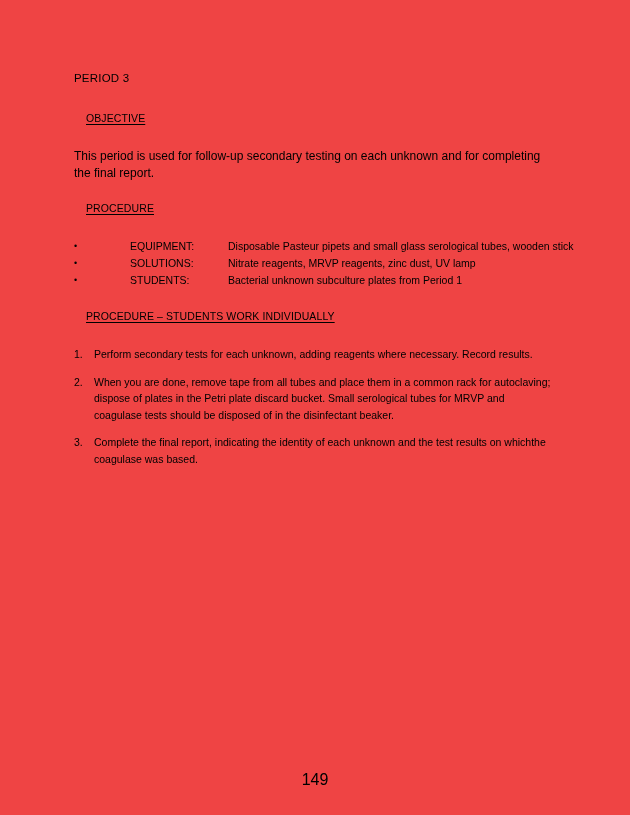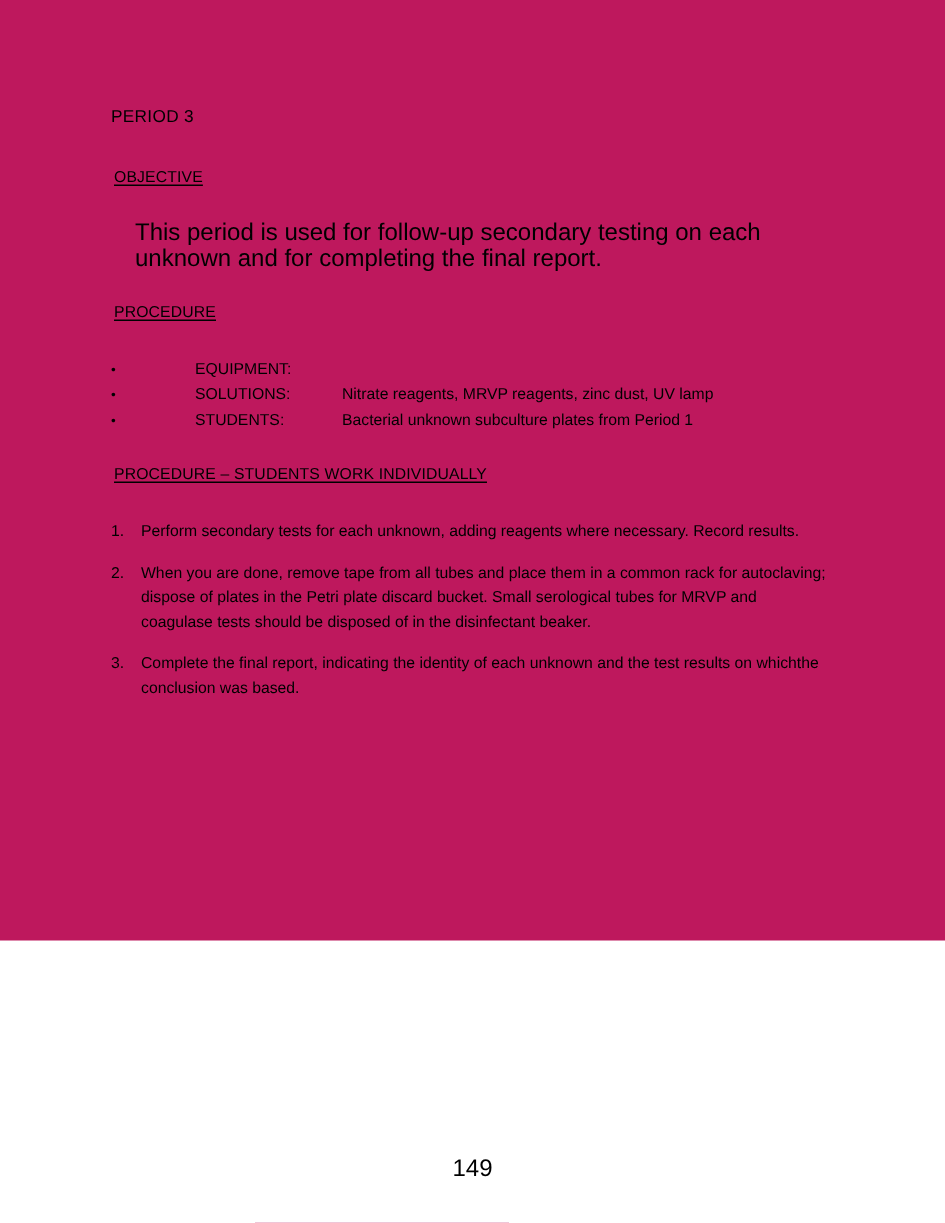--- a/index.html
+++ b/index.html
@@ -12,22 +12,22 @@
     height: 815px;
     position: relative;
     font-family: "Liberation Sans", sans-serif;
     color: #000000;
     overflow: hidden;
   }
   .page {
     position: absolute;
     left: 0; top: 0;
     width: 630px;
-    height: 627px;
-    background: #be185d;
+    height: 815px;
+    background: #ef4444;
   }
   .content {
     position: absolute;
     left: 74px;
     top: 70px;
     width: 480px;
   }
   .doc-title {
     font-size: 11.5px;
     line-height: 16px;
@@ -38,25 +38,25 @@
   .section-head {
     font-size: 10.5px;
     line-height: 15px;
     letter-spacing: 0.1px;
     margin: 0 0 11px 0;
     font-weight: normal;
     text-decoration: underline;
     text-underline-offset: 2px;
     display: inline-block;
   }
-  .head-wrap { margin: 0 0 11px 2px; }
+  .head-wrap { margin: 0 0 11px 12px; }
   .para {
-    font-size: 16px;
+    font-size: 12px;
     line-height: 16.5px;
-    margin: 0 0 17px 16px;
+    margin: 0 0 17px 0;
     text-align: left;
   }
   .bullet-list {
     margin: 0 0 17px 0;
     padding: 0;
     list-style: none;
   }
   .bullet-row {
     display: flex;
     align-items: flex-start;
@@ -123,20 +123,21 @@
     <p class="para">This period is used for follow-up secondary testing on each unknown and for completing the final report.</p>
 
     <div class="head-wrap">
       <span class="section-head">PROCEDURE</span>
     </div>
 
     <ul class="bullet-list">
       <li class="bullet-row">
         <span class="bullet-mark">•</span>
         <span class="bullet-label">EQUIPMENT:</span>
+        <span class="bullet-value">Disposable Pasteur pipets and small glass serological tubes, wooden stick</span>
       </li>
       <li class="bullet-row">
         <span class="bullet-mark">•</span>
         <span class="bullet-label">SOLUTIONS:</span>
         <span class="bullet-value">Nitrate reagents, MRVP reagents, zinc dust, UV lamp</span>
       </li>
       <li class="bullet-row">
         <span class="bullet-mark">•</span>
         <span class="bullet-label">STUDENTS:</span>
         <span class="bullet-value">Bacterial unknown subculture plates from Period 1</span>
@@ -151,21 +152,21 @@
       <li class="num-row">
         <span class="num-mark">1.</span>
         <span class="num-text">Perform secondary tests for each unknown, adding reagents where necessary. Record results.</span>
       </li>
       <li class="num-row">
         <span class="num-mark">2.</span>
         <span class="num-text">When you are done, remove tape from all tubes and place them in a common rack for autoclaving; dispose of plates in the Petri plate discard bucket. Small serological tubes for MRVP and coagulase tests should be disposed of in the disinfectant beaker.</span>
       </li>
       <li class="num-row">
         <span class="num-mark">3.</span>
-        <span class="num-text">Complete the final report, indicating the identity of each unknown and the test results on whichthe conclusion was based.</span>
+        <span class="num-text">Complete the final report, indicating the identity of each unknown and the test results on whichthe coagulase was based.</span>
       </li>
     </ol>
 
   </div>
 
   <div class="page-number">149</div>
 
 </div>
 
 </body></html>

